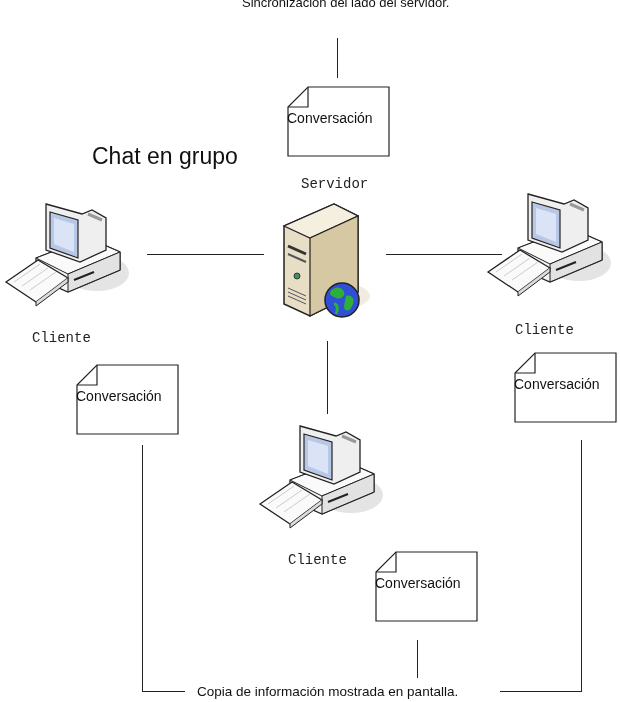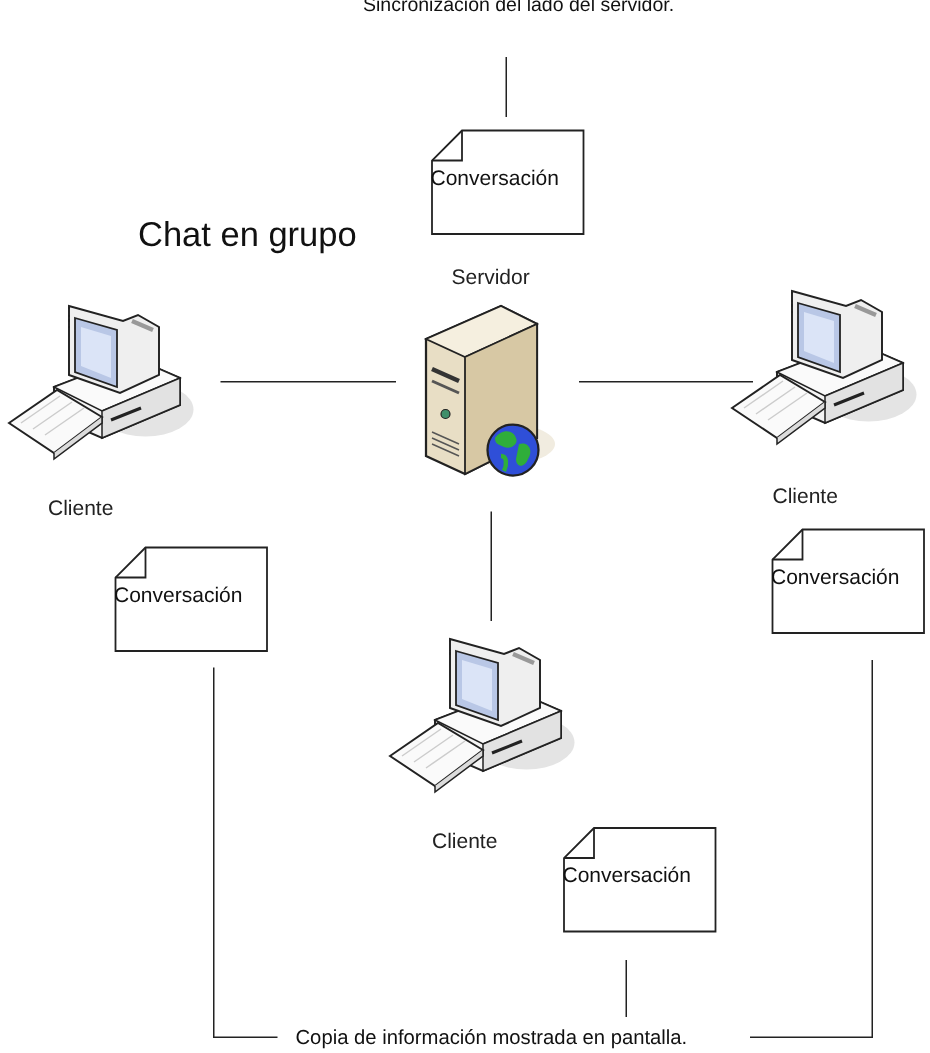--- a/index.html
+++ b/index.html
@@ -3,21 +3,21 @@
 <meta charset="utf-8">
 <style>
   html, body { margin:0; padding:0; background:#ffffff; }
   body { width:620px; height:702px; position:relative; overflow:hidden; font-family:"Liberation Sans", sans-serif; color:#111; }
   .abs { position:absolute; }
   .line { position:absolute; background:#222; }
   .note { position:absolute; text-align:left; }
   .doc { position:absolute; width:102px; height:70px; }
   .doc svg { position:absolute; left:0; top:0; }
   .doc .doc-label { position:absolute; left:0; right:0; top:24px; text-align:left; font-size:14px; color:#111; font-family:"Liberation Sans", sans-serif; }
-  .node-label { position:absolute; font-family:Liberation Sans, sans-serif; font-size:14px; color:#222; }
+  .node-label { position:absolute; font-family:Liberation Mono, monospace; font-size:14px; color:#222; }
   .title { position:absolute; font-size:23px; color:#111; }
 </style>
 </head>
 <body>
 
 <div class="note" style="left:242px; top:-4px; font-size:13px; line-height:14px;">
   <div>Sincronización del lado del servidor.</div>
 </div>
 <div class="line" style="left:337px; top:38px; width:1px; height:40px;"></div>
 

